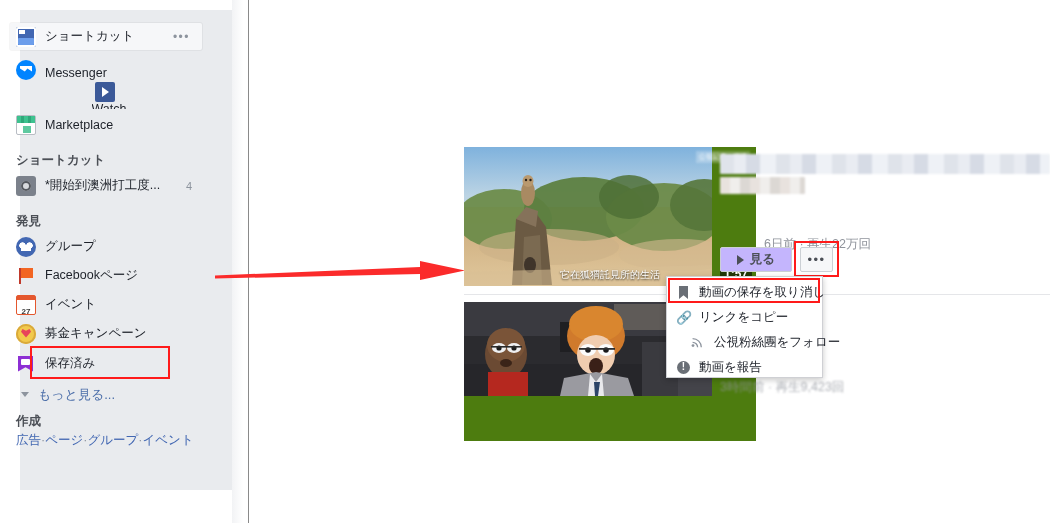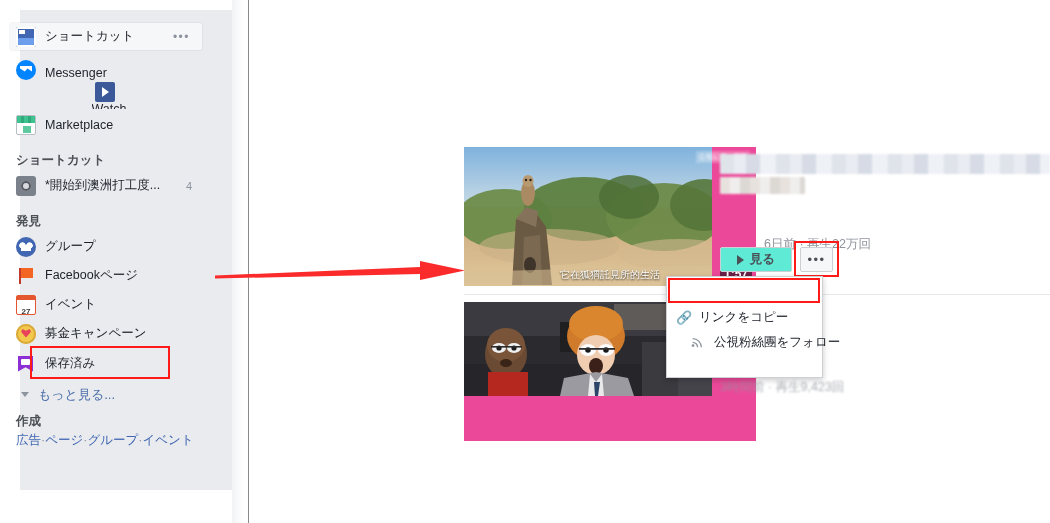--- a/index.html
+++ b/index.html
@@ -96,21 +96,21 @@
   }
   .create-links span.sep{color:#8d949e;}
   
   .red-box{position:absolute;border:2.5px solid #ff1a1a;box-sizing:border-box;}
   #red-arrow{position:absolute;left:215px;top:258px;width:250px;height:26px;}
   
   #post-card{
     position:absolute;left:464px;top:147px;width:586px;height:253px;
   }
   .video-thumb{
-    position:absolute;left:0;width:292px;height:139px;overflow:hidden;background:#ec4899;
+    position:absolute;left:0;width:292px;height:139px;overflow:hidden;background:#4d7c0f;
   }
   .dur-badge{
     position:absolute;right:4px;bottom:4px;background:rgba(0,0,0,0.55);color:#fff;
     font-size:12px;font-weight:bold;padding:1px 4px;border-radius:2px;line-height:13px;
   }
   .vid-caption{
     position:absolute;left:0;right:0;bottom:4px;text-align:center;color:#fff;
     font-size:10px;text-shadow:0 1px 2px rgba(0,0,0,.9);filter:blur(0.6px);
   }
   .vid-watermark{
@@ -119,21 +119,21 @@
   }
   .meta-line{
     position:absolute;font-size:12.5px;color:#90949c;white-space:nowrap;
   }
   .blur-title{
     position:absolute;background:
       repeating-linear-gradient(90deg,#dfe3ea 0 14px,#e9ecf2 14px 26px,#d6dbe5 26px 40px,#eef1f6 40px 56px);
     filter:blur(1.2px);border-radius:1px;
   }
   .watch-btn{
-    position:absolute;width:72px;height:25px;border:1px solid #ccd0d5;background:#5eead4;
+    position:absolute;width:72px;height:25px;border:1px solid #ccd0d5;background:#c4b5fd;
     border-radius:2px;display:flex;align-items:center;justify-content:center;
     font-size:12.5px;color:#4b4f56;font-weight:bold;box-sizing:border-box;
   }
   .watch-btn .tri{
     width:0;height:0;border-left:7px solid #4b4f56;border-top:5px solid transparent;
     border-bottom:5px solid transparent;margin-right:6px;
   }
   .more-btn{
     position:absolute;width:33px;height:25px;border:1px solid #ccd0d5;background:#f6f7f9;
     border-radius:2px;display:flex;align-items:center;justify-content:center;
@@ -312,28 +312,36 @@
       <path d="M126 72 L132 80 L138 72 L140 94 L124 94 Z" fill="#e9e9ec"></path>
       <path d="M130 80 L136 80 L134 94 L131 94 Z" fill="#2c4468"></path>
       <rect x="178" y="40" width="40" height="54" fill="#3a3a3f"></rect>
       <rect x="214" y="30" width="34" height="64" fill="#44444a"></rect>
     </svg>
   </div>
   <div class="meta-line" style="left:256px;top:232px;filter:blur(0.9px);opacity:.75;">3時間前 · 再生9,423回</div>
 </div>
 
 <div id="dropdown-menu">
+  <div class="menu-item" style="top:3px;">
+    <span class="menu-ic mi-bookmark"></span>
+    <span class="menu-label">動画の保存を取り消し</span>
+  </div>
   <div class="menu-item" style="top:28px;">
     <span class="menu-ic mi-link">🔗</span>
     <span class="menu-label">リンクをコピー</span>
   </div>
   <div class="menu-item" style="top:53px;padding-left:24px;">
     <span class="menu-ic mi-rss">
       <svg width="14" height="14" viewBox="0 0 14 14">
         <path d="M2 12a1.4 1.4 0 1 0 0-2.8A1.4 1.4 0 0 0 2 12z" fill="#8d949e"></path>
         <path d="M1.6 7.3a5 5 0 0 1 5 5" stroke="#8d949e" stroke-width="1.3" fill="none"></path>
         <path d="M1.6 3.6a8.7 8.7 0 0 1 8.7 8.7" stroke="#8d949e" stroke-width="1.3" fill="none"></path>
       </svg>
     </span>
     <span class="menu-label">公視粉絲團をフォロー</span>
   </div>
+  <div class="menu-item" style="top:78px;">
+    <span class="menu-ic mi-report"></span>
+    <span class="menu-label">動画を報告</span>
+  </div>
 </div>
 <div class="red-box" style="left:668px;top:278px;width:152px;height:25px;"></div>
 
 </body></html>

